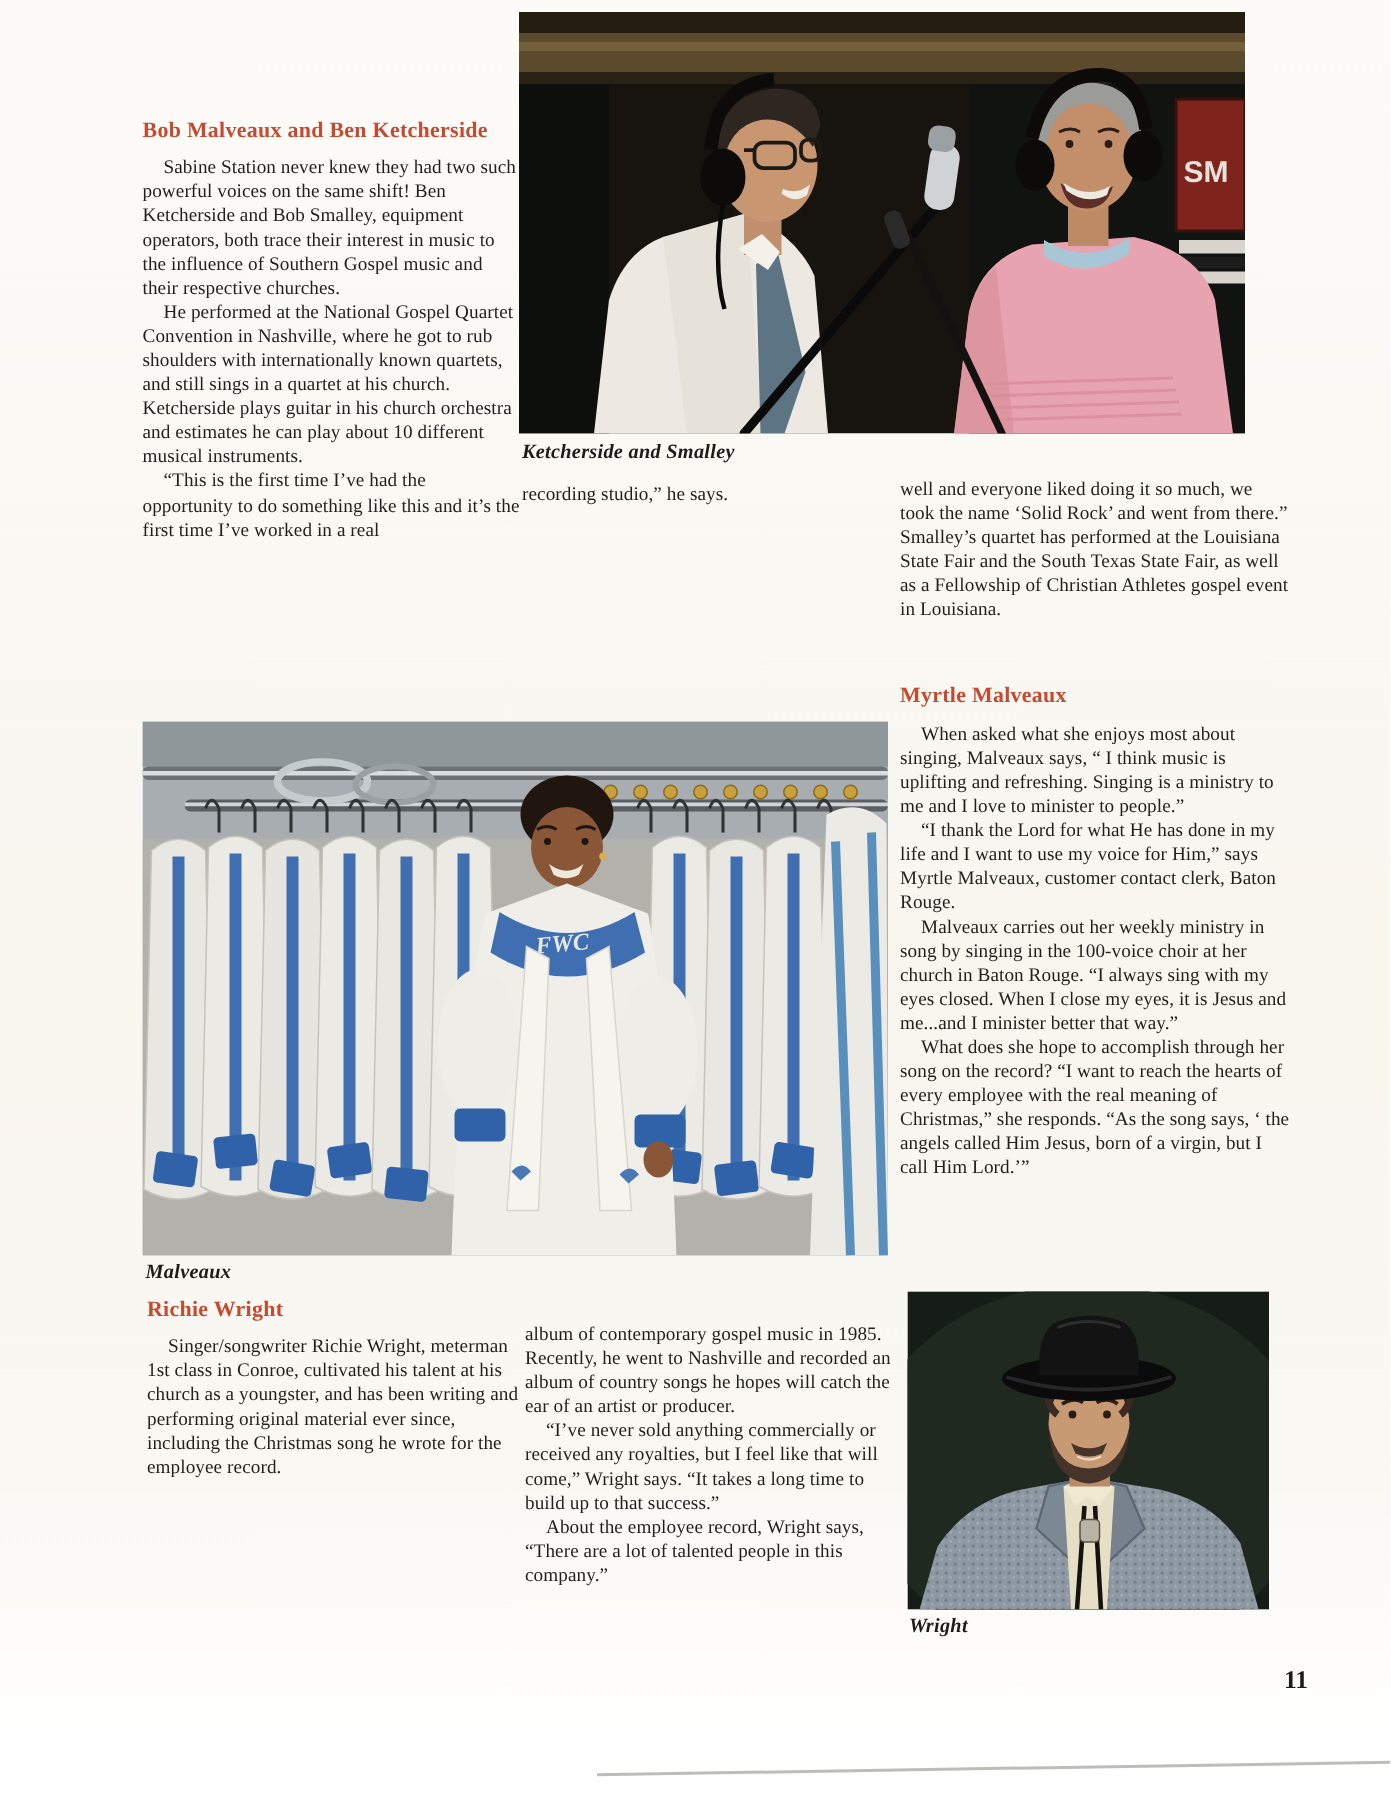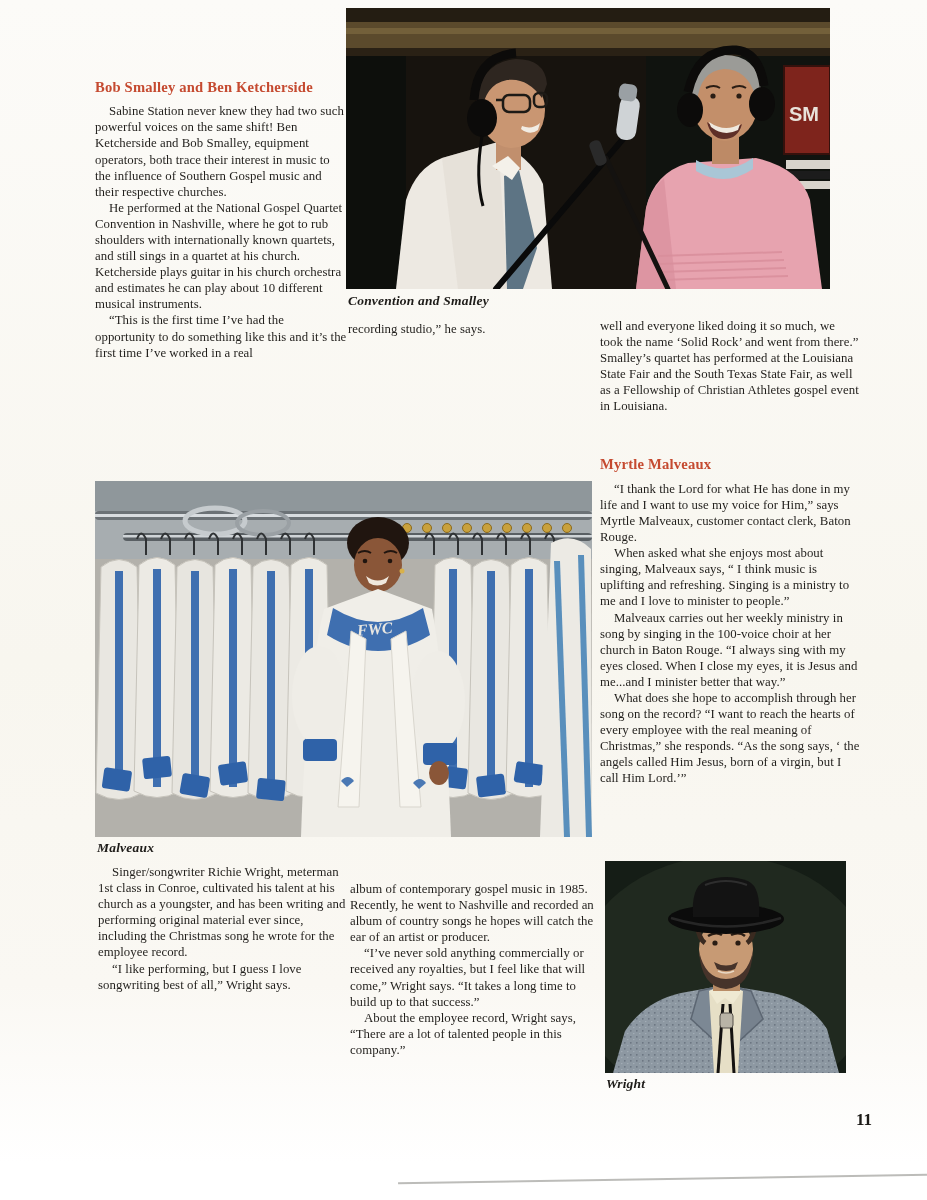--- a/index.html
+++ b/index.html
@@ -94,38 +94,38 @@
       </g>
       <g stroke-linecap="round">
         <line x1="150" y1="281" x2="288" y2="118" stroke="#0a0a0a" stroke-width="6"></line>
         <line x1="322" y1="281" x2="260" y2="150" stroke="#141210" stroke-width="5"></line>
         <rect x="246" y="132" width="12" height="26" rx="5" fill="#2a2a2a" transform="rotate(-20 252 145)"></rect>
         <rect x="272" y="88" width="20" height="44" rx="9" fill="#cfd3d6" transform="rotate(8 282 110)"></rect>
         <rect x="273" y="76" width="18" height="17" rx="6" fill="#9aa0a4" transform="rotate(8 282 84)"></rect>
       </g>
     </svg>
   </figure>
-  <div class="abs caption cap-studio">Convention and Smalley</div>
+  <div class="abs caption cap-studio">Ketcherside and Smalley</div>
 
   <section class="abs col col-a1-left">
-    <h2 class="heading">Bob Smalley and Ben Ketcherside</h2>
+    <h2 class="heading">Bob Malveaux and Ben Ketcherside</h2>
     <p class="ind">Sabine Station never knew they had two such powerful voices on the same shift! Ben Ketcherside and Bob Smalley, equipment operators, both trace their interest in music to the influence of Southern Gospel music and their respective churches.</p>
     <p class="ind">He performed at the National Gospel Quartet Convention in Nashville, where he got to rub shoulders with internationally known quartets, and still sings in a quartet at his church. Ketcherside plays guitar in his church orchestra and estimates he can play about 10 different musical instruments.</p>
     <p class="ind">“This is the first time I’ve had the opportunity to do something like this and it’s the first time I’ve worked in a real</p>
   </section>
 
   <section class="abs col col-a1-mid">
     <p>recording studio,” he says.</p>
   </section>
 
   <section class="abs col col-right">
     <p>well and everyone liked doing it so much, we took the name ‘Solid Rock’ and went from there.” Smalley’s quartet has performed at the Louisiana State Fair and the South Texas State Fair, as well as a Fellowship of Christian Athletes gospel event in Louisiana.</p>
     <h2 class="heading mt">Myrtle Malveaux</h2>
+    <p class="ind">When asked what she enjoys most about singing, Malveaux says, “ I think music is uplifting and refreshing. Singing is a ministry to me and I love to minister to people.”</p>
     <p class="ind">“I thank the Lord for what He has done in my life and I want to use my voice for Him,” says Myrtle Malveaux, customer contact clerk, Baton Rouge.</p>
-    <p class="ind">When asked what she enjoys most about singing, Malveaux says, “ I think music is uplifting and refreshing. Singing is a ministry to me and I love to minister to people.”</p>
     <p class="ind">Malveaux carries out her weekly ministry in song by singing in the 100-voice choir at her church in Baton Rouge. “I always sing with my eyes closed. When I close my eyes, it is Jesus and me...and I minister better that way.”</p>
     <p class="ind">What does she hope to accomplish through her song on the record? “I want to reach the hearts of every employee with the real meaning of Christmas,” she responds. “As the song says, ‘ the angels called Him Jesus, born of a virgin, but I call Him Lord.’”</p>
   </section>
 
   <figure class="photo-choir">
     <svg width="497" height="356" viewBox="0 0 497 356" xmlns="http://www.w3.org/2000/svg">
       <rect width="497" height="356" fill="#a7adb0"></rect>
       <rect width="497" height="30" fill="#8f979b"></rect>
       <rect y="78" width="497" height="278" fill="#b3b1ab"></rect>
       <g>
@@ -217,22 +217,22 @@
         <path d="M318 302 q7 -8 13 0 l-7 6 z" fill="#4a78b4"></path>
         <rect x="208" y="258" width="34" height="22" rx="4" fill="#2f62a8"></rect>
         <rect x="328" y="262" width="34" height="22" rx="4" fill="#2f62a8"></rect>
         <ellipse cx="344" cy="292" rx="10" ry="12" fill="#8a5638"></ellipse>
       </g>
     </svg>
   </figure>
   <div class="abs caption cap-choir">Malveaux</div>
 
   <section class="abs col col-a3-left">
+    <h2 class="heading">Richie Wright</h2>
     <p class="ind">Singer/songwriter Richie Wright, meterman 1st class in Conroe, cultivated his talent at his church as a youngster, and has been writing and performing original material ever since, including the Christmas song he wrote for the employee record.</p>
-    <p class="ind">“I like performing, but I guess I love songwriting best of all,” Wright says.</p>
   </section>
 
   <section class="abs col col-a3-mid">
     <p>album of contemporary gospel music in 1985. Recently, he went to Nashville and recorded an album of country songs he hopes will catch the ear of an artist or producer.</p>
     <p class="ind">“I’ve never sold anything commercially or received any royalties, but I feel like that will come,” Wright says. “It takes a long time to build up to that success.”</p>
     <p class="ind">About the employee record, Wright says, “There are a lot of talented people in this company.”</p>
   </section>
 
   <figure class="photo-wright">
     <svg width="241" height="212" viewBox="0 0 241 212" xmlns="http://www.w3.org/2000/svg">

